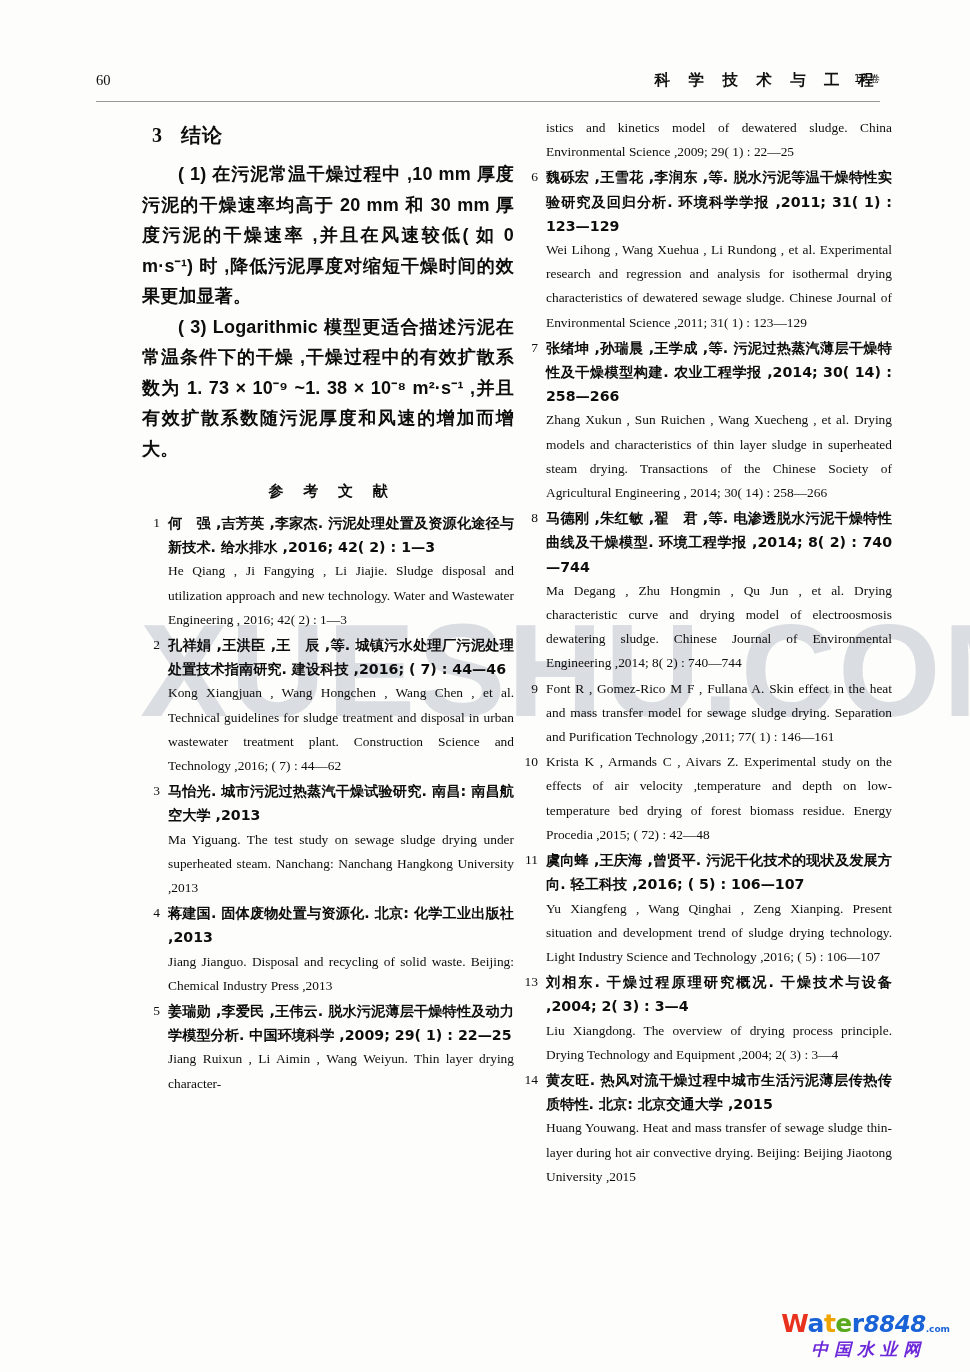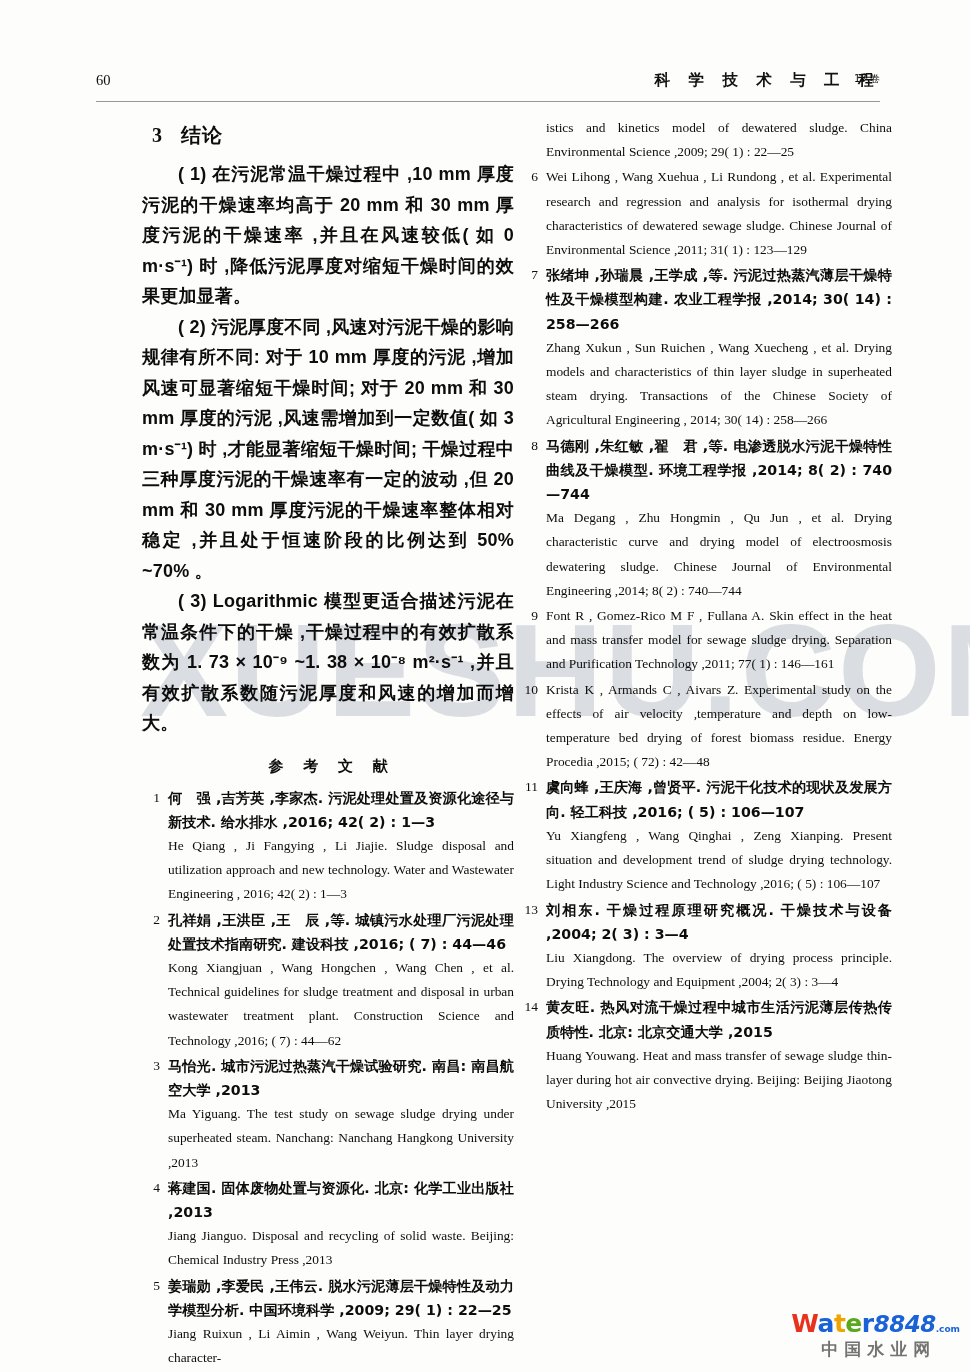--- a/index.html
+++ b/index.html
@@ -155,21 +155,21 @@
   .ref-en {
     font-family: "Liberation Serif", "DejaVu Serif", serif;
     font-size: 13.4px;
     line-height: 24.2px;
     text-align: justify;
   }
 
   
   .site-logo {
     position: absolute;
-    right: 10px;
+    right: 20px;
     bottom: 14px;
     z-index: 5;
     text-align: center;
     line-height: 1;
     user-select: none;
   }
   .site-logo .wordmark {
     font-family: "DejaVu Sans", "Liberation Sans", sans-serif;
     font-weight: 700;
     font-size: 25px;
@@ -212,23 +212,20 @@
   <div class="col col-left">
 
     <div class="sec-head">
       <span class="num">3</span><span>结论</span>
     </div>
 
     <p class="para">
       <span>( 1) 在污泥常温干燥过程中 ,10 mm 厚度污泥的干燥速率均高于 20 mm 和 30 mm 厚度污泥的干燥速率 ,并且在风速较低( 如 0 m·s⁻¹) 时 ,降低污泥厚度对缩短干燥时间的效果更加显著。</span>
     </p>
     <p class="para">
-      <span>( 2) 污泥厚度不同 ,风速对污泥干燥的影响规律有所不同: 对于 10 mm 厚度的污泥 ,增加风速可显著缩短干燥时间; 对于 20 mm 和 30 mm 厚度的污泥 ,风速需增加到一定数值( 如 3 m·s⁻¹) 时 ,才能显著缩短干燥时间; 干燥过程中三种厚度污泥的干燥速率有一定的波动 ,但 20 mm 和 30 mm 厚度污泥的干燥速率整体相对稳定 ,并且处于恒速阶段的比例达到 50% ~70% 。</span>
-    </p>
-    <p class="para">
       <span>( 3) Logarithmic 模型更适合描述污泥在常温条件下的干燥 ,干燥过程中的有效扩散系数为 1. 73 × 10⁻⁹ ~1. 38 × 10⁻⁸ m²·s⁻¹ ,并且有效扩散系数随污泥厚度和风速的增加而增大。</span>
     </p>
 
     <div class="ref-head">参 考 文 献</div>
 
     <div class="ref">
       <span class="ref-num">1</span>
       <div class="ref-cn">何　强 ,吉芳英 ,李家杰. 污泥处理处置及资源化途径与新技术. 给水排水 ,2016; 42( 2) : 1—3</div>
       <div class="ref-en">He Qiang , Ji Fangying , Li Jiajie. Sludge disposal and utilization approach and new technology. Water and Wastewater Engineering , 2016; 42( 2) : 1—3</div>
     </div>
@@ -260,20 +257,21 @@
   </div>
 
   <div class="col col-right">
 
     <div class="ref">
       <div class="ref-en">istics and kinetics model of dewatered sludge. China Environmental Science ,2009; 29( 1) : 22—25</div>
     </div>
 
     <div class="ref">
       <span class="ref-num">6</span>
+      <div class="ref-cn">魏砾宏 ,王雪花 ,李润东 ,等. 脱水污泥等温干燥特性实验研究及回归分析. 环境科学学报 ,2011; 31( 1) : 123—129</div>
       <div class="ref-en">Wei Lihong , Wang Xuehua , Li Rundong , et al. Experimental research and regression and analysis for isothermal drying characteristics of dewatered sewage sludge. Chinese Journal of Environmental Science ,2011; 31( 1) : 123—129</div>
     </div>
 
     <div class="ref">
       <span class="ref-num">7</span>
       <div class="ref-cn">张绪坤 ,孙瑞晨 ,王学成 ,等. 污泥过热蒸汽薄层干燥特性及干燥模型构建. 农业工程学报 ,2014; 30( 14) : 258—266</div>
       <div class="ref-en">Zhang Xukun , Sun Ruichen , Wang Xuecheng , et al. Drying models and characteristics of thin layer sludge in superheated steam drying. Transactions of the Chinese Society of Agricultural Engineering , 2014; 30( 14) : 258—266</div>
     </div>
 
     <div class="ref">
@@ -308,16 +306,16 @@
     <div class="ref">
       <span class="ref-num">14</span>
       <div class="ref-cn">黄友旺. 热风对流干燥过程中城市生活污泥薄层传热传质特性. 北京: 北京交通大学 ,2015</div>
       <div class="ref-en">Huang Youwang. Heat and mass transfer of sewage sludge thin-layer during hot air convective drying. Beijing: Beijing Jiaotong University ,2015</div>
     </div>
 
   </div>
 
   <div class="site-logo">
     <div class="wordmark"><span id="lg-w" style="color: rgb(232, 50, 30);">W</span><span id="lg-a" style="color: rgb(26, 99, 214);">a</span><span id="lg-t" style="color: rgb(240, 164, 0);">t</span><span id="lg-e" style="color: rgb(90, 168, 30);">e</span><span id="lg-r" style="color: rgb(26, 99, 214);">r</span><span id="lg-n" class="num" style="color: rgb(26, 99, 214);">8848</span><span id="lg-d" class="dotcom" style="color: rgb(26, 99, 214);">.com</span></div>
-    <div class="cn" id="lg-cn" style="color: #737373;">中国水业网</div>
+    <div class="cn" id="lg-cn" style="color: #6d28d9; font-style: italic;">中国水业网</div>
   </div>
 
 </div>
 
 </body></html>

